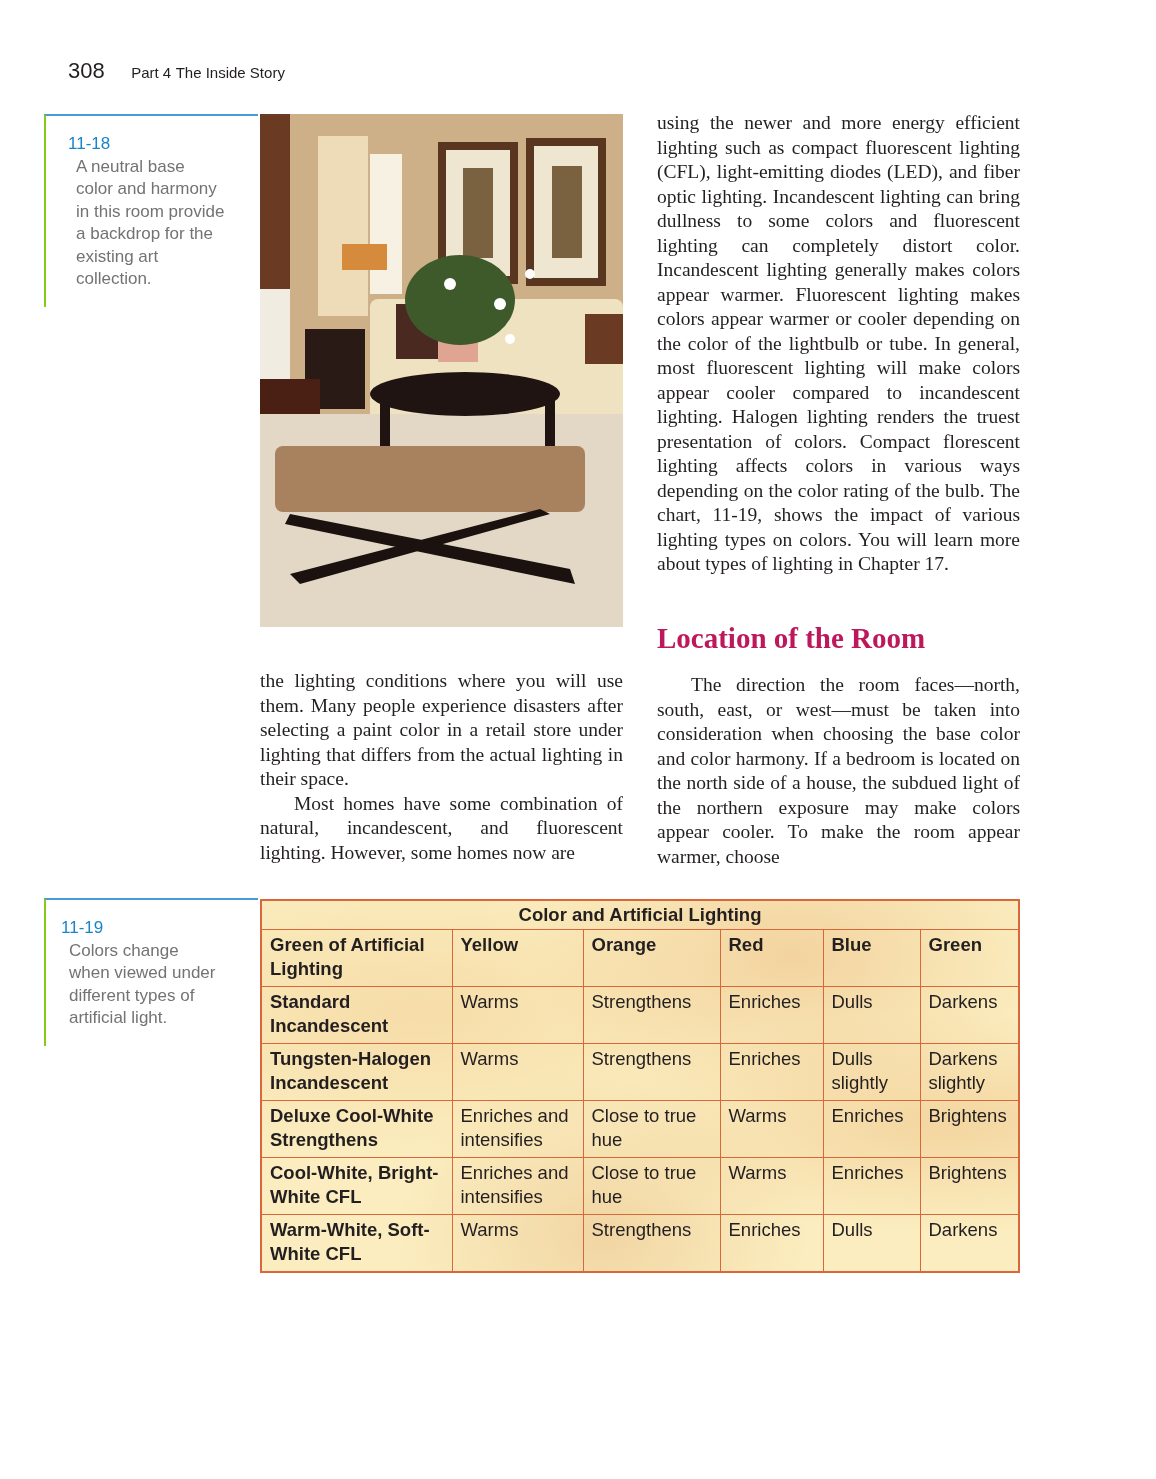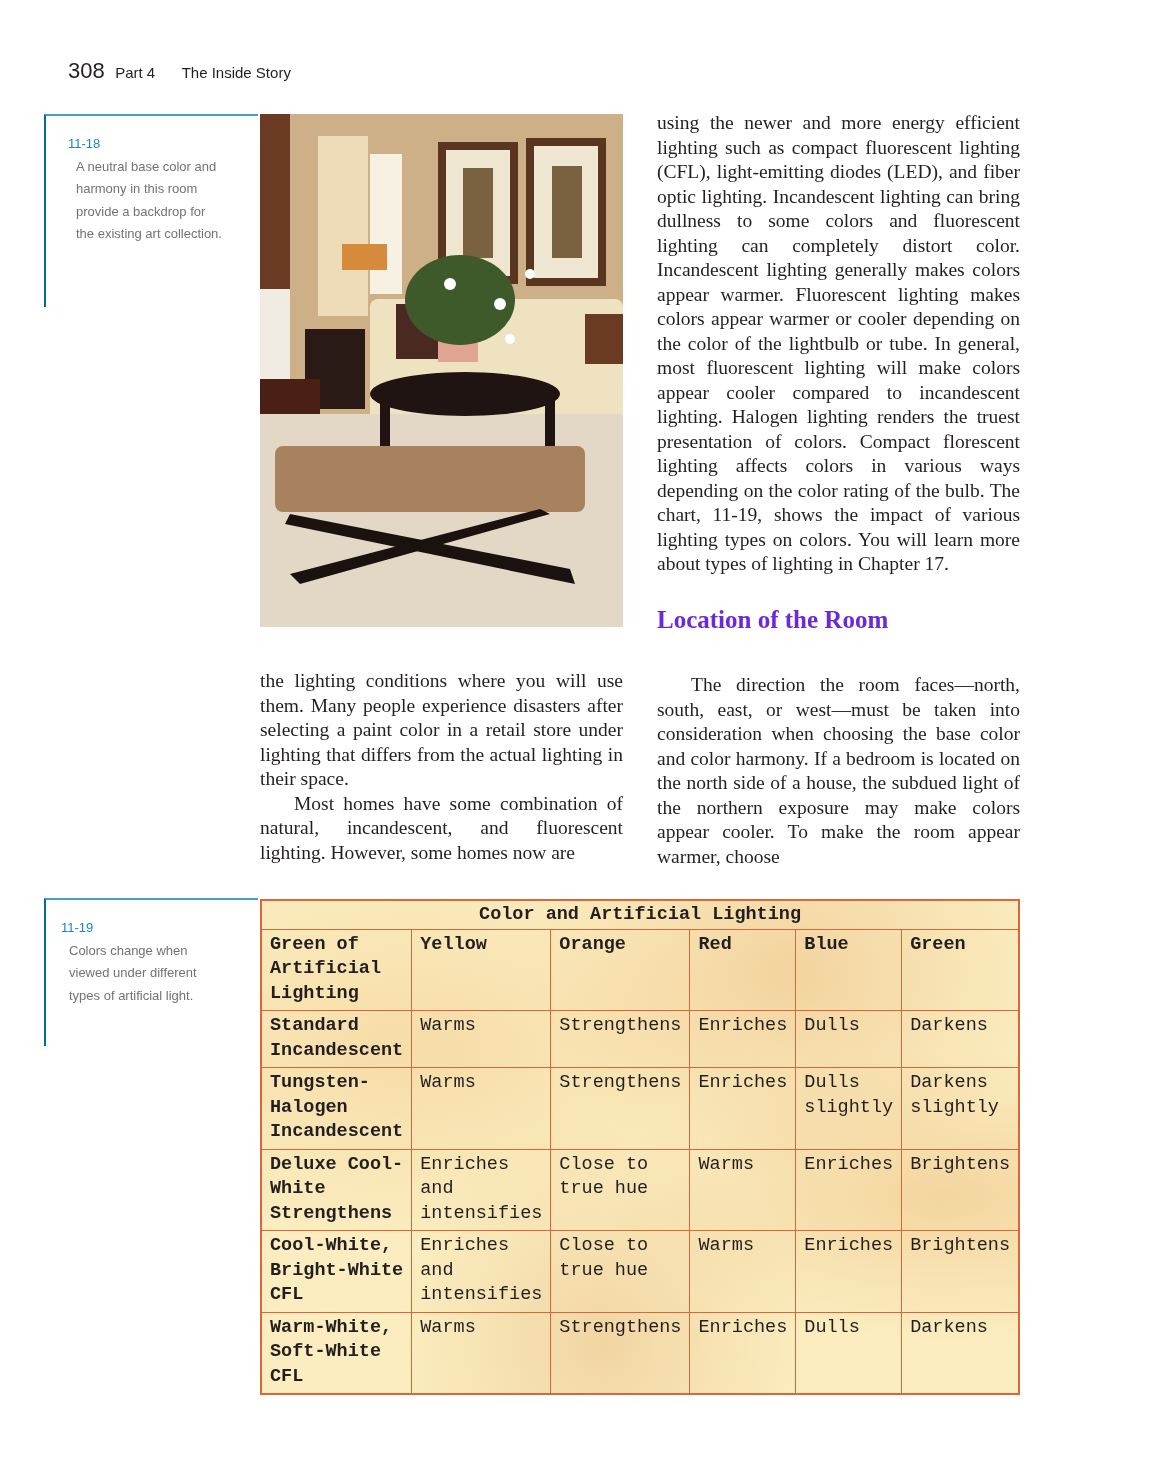--- a/index.html
+++ b/index.html
@@ -2,27 +2,27 @@
 <html><head>
 <meta charset="utf-8">
 <style>
   html, body { margin: 0; padding: 0; }
   body {
     width: 1156px; height: 1479px; background: #ffffff; position: relative;
     overflow: hidden; color: #231f20;
   }
   .header { position: absolute; top: 58px; left: 68px; font-family: "Liberation Sans", sans-serif; color: #231f20; white-space: nowrap; }
   .header .pnum { font-size: 22px; display: inline-block; vertical-align: baseline; }
-  .header .part { font-size: 15px; margin-left: 6px; }
-  .header .title { font-size: 15px; margin-left: 22px; }
+  .header .part { font-size: 15px; margin-left: 22px; }
+  .header .title { font-size: 15px; }
 
   .caption {
     position: absolute; left: 44px; width: 214px;
-    border-top: 2px solid #4a9ad8; border-left: 2px solid #0369a1;
-    font-family: "Liberation Sans", sans-serif; font-size: 13px; line-height: 22.5px;
+    border-top: 2px solid #4a9ad8; border-left: 2px solid #84cc16;
+    font-family: "Liberation Sans", sans-serif; font-size: 17px; line-height: 22.5px;
     padding: 17px 0 0 22px; box-sizing: border-box;
   }
   .caption .fig { color: #1a84c9; display: block; }
   .caption .txt { color: #737373; display: block; width: 150px; margin-left: 8px; }
   .cap1 { top: 114px; height: 193px; }
   .cap2 { top: 898px; height: 148px; padding-left: 15px; }
 
   .photo {
     position: absolute; left: 260px; top: 114px; width: 363px; height: 513px; overflow: hidden;
     background: linear-gradient(180deg, #c9ab82 0%, #d3b98f 30%, #c6a67a 52%, #d9cbb4 62%, #e2d8c8 100%);
@@ -32,35 +32,35 @@
   .body-text {
     position: absolute; font-family: "Liberation Serif", serif; font-size: 19.5px; line-height: 24.5px;
     text-align: justify; color: #231f20;
   }
   .body-text p { margin: 0; }
   .body-text p.indent { text-indent: 34px; }
   .colR-top { left: 657px; top: 111px; width: 363px; }
   .colL-bot { left: 260px; top: 669px; width: 363px; }
   .colR-bot { left: 657px; top: 673px; width: 363px; }
   .heading {
-    position: absolute; left: 657px; top: 606px; font-family: "Liberation Serif", serif; font-weight: bold;
-    font-size: 25px; color: #6d28d9; white-space: nowrap;
+    position: absolute; left: 657px; top: 622px; font-family: "Liberation Serif", serif; font-weight: bold;
+    font-size: 29px; color: #be185d; white-space: nowrap;
   }
 
   .table-wrap {
     position: absolute; left: 260px; top: 899px; width: 760px;
     border: 2px solid #d9673a; box-sizing: border-box;
     background:
       radial-gradient(ellipse at 20% 30%, rgba(240,200,140,0.45), transparent 40%),
       radial-gradient(ellipse at 70% 15%, rgba(232,180,120,0.45), transparent 35%),
       radial-gradient(ellipse at 90% 60%, rgba(236,190,130,0.5), transparent 35%),
       radial-gradient(ellipse at 45% 90%, rgba(230,185,130,0.45), transparent 35%),
       #fbedbf;
   }
-  table { border-collapse: collapse; width: 100%; font-family: Liberation Mono, monospace; font-size: 18.5px; line-height: 24.5px; color: #231f20; border-radius: 23px; }
+  table { border-collapse: collapse; width: 100%; font-family: Liberation Sans, sans-serif; font-size: 18.5px; line-height: 24.5px; color: #231f20; border-radius: 23px; }
   th, td { border: 1px solid #d9673a; vertical-align: top; text-align: left; padding: 3px 8px 4px 8px; }
   th { font-weight: bold; }
   .tcaption { font-weight: bold; text-align: center; padding: 2px 8px 1px 8px; }
   td.rowhead { font-weight: bold; }
   tr:first-child th { border-top: none; }
   th:first-child, td:first-child { border-left: none; }
   th:last-child, td:last-child { border-right: none; }
   tr:last-child td { border-bottom: none; }
   col.c0 { width: 190px; } col.c1 { width: 131px; } col.c2 { width: 137px; }
   col.c3 { width: 103px; } col.c4 { width: 97px; } col.c5 { width: 98px; }

